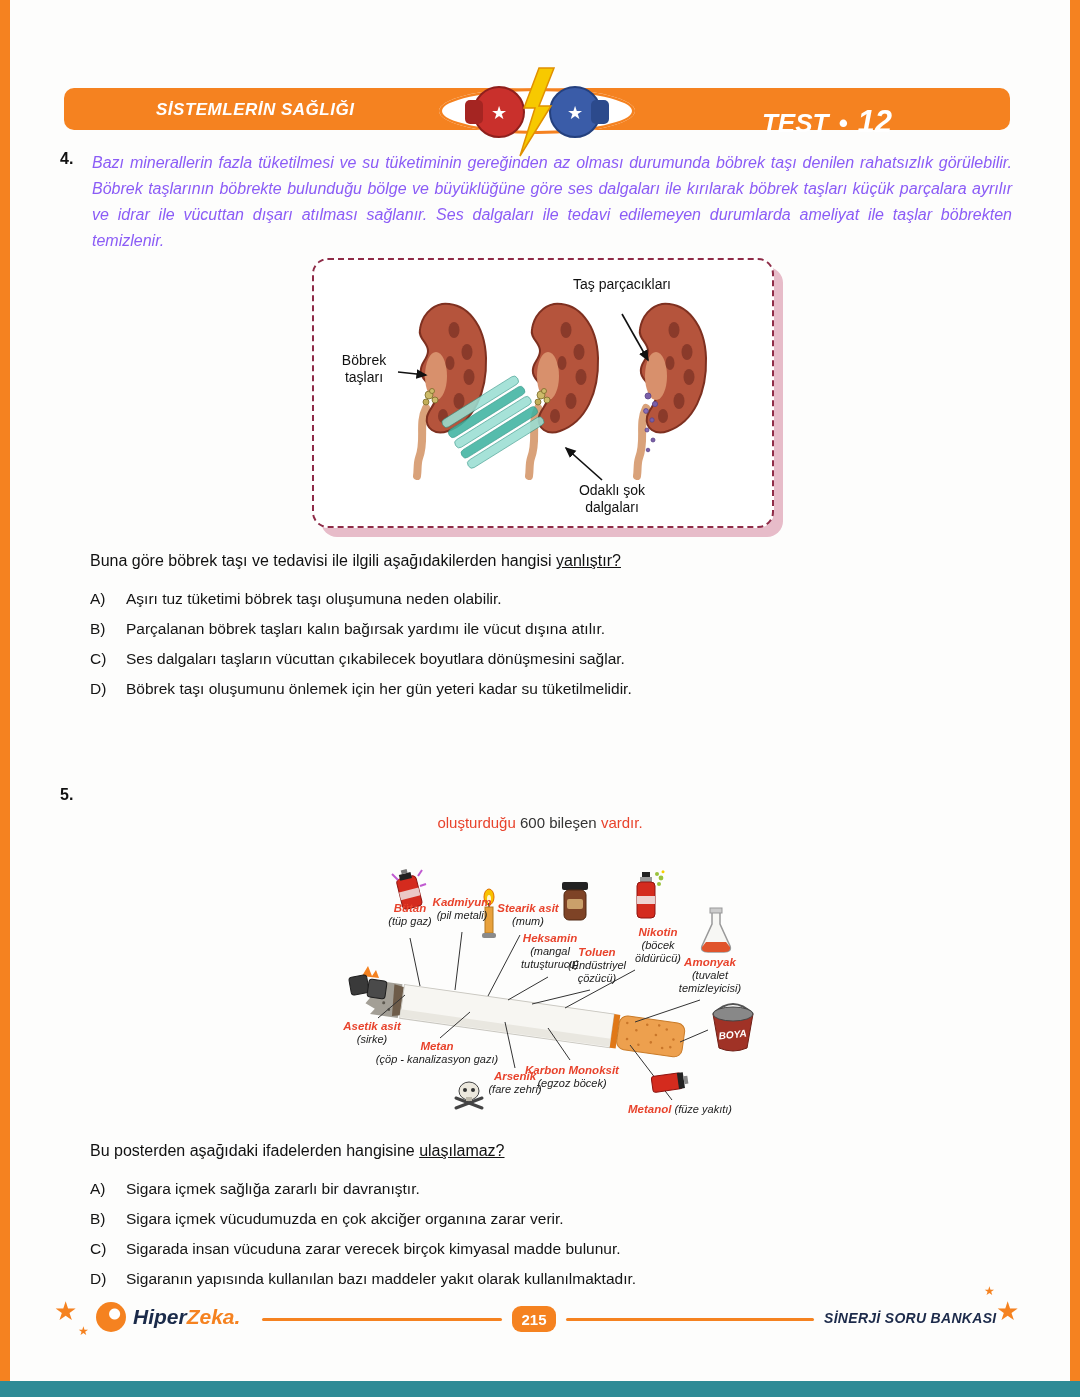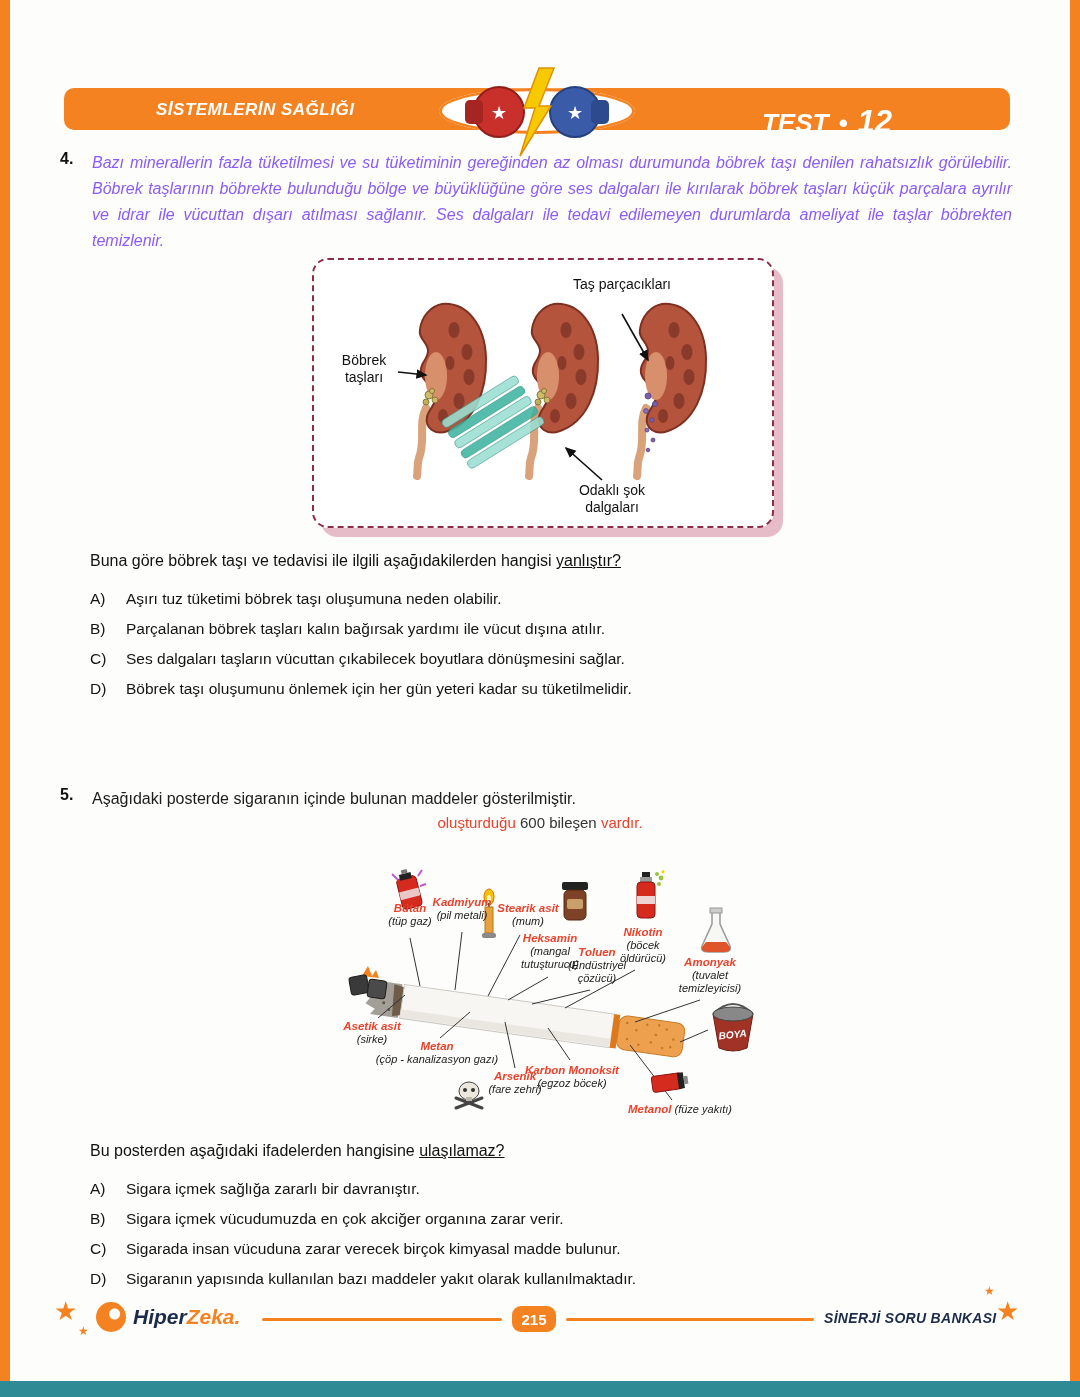--- a/index.html
+++ b/index.html
@@ -175,21 +175,20 @@
     <span class="opt-letter">C)</span>
       <span>Ses dalgaları taşların vücuttan çıkabilecek boyutlara dönüşmesini sağlar.</span>
   </div>
   <div class="opt" style="left:90px; top:680px;">
     <span class="opt-letter">D)</span>
       <span>Böbrek taşı oluşumunu önlemek için her gün yeteri kadar su tüketilmelidir.</span>
   </div>
 
   <div class="intro-row" style="top:786px;">
     <div class="q-num">5.</div>
-    <div class="q-intro-plain">Aşağıdaki posterde sigaranın içinde bulunan maddeler gösterilmiştir.</div>
   </div>
 
   <div class="poster-title">
     <div>
       <span class="red">oluşturduğu</span>
       <span class="dark">600 bileşen</span>
       <span class="red">vardır.</span>
     </div>
   </div>
 
@@ -320,21 +319,21 @@
       <span class="ds">(mum)</span>
     </div>
     <div class="chem" style="left:270px; top:72px; width:72px;">
       <span class="nm">Heksamin</span>
       <span class="ds">(mangal tutuşturucu)</span>
     </div>
     <div class="chem" style="left:317px; top:86px; width:82px;">
       <span class="nm">Toluen</span>
       <span class="ds">(Endüstriyel çözücü)</span>
     </div>
-    <div class="chem" style="left:363px; top:66px; width:62px;">
+    <div class="chem" style="left:378px; top:66px; width:62px;">
       <span class="nm">Nikotin</span>
       <span class="ds">(böcek öldürücü)</span>
     </div>
     <div class="chem" style="left:430px; top:96px; width:84px;">
       <span class="nm">Amonyak</span>
       <span class="ds">(tuvalet temizleyicisi)</span>
     </div>
     <div class="chem" style="left:92px; top:160px; width:74px;">
       <span class="nm">Asetik asit</span>
       <span class="ds">(sirke)</span>

